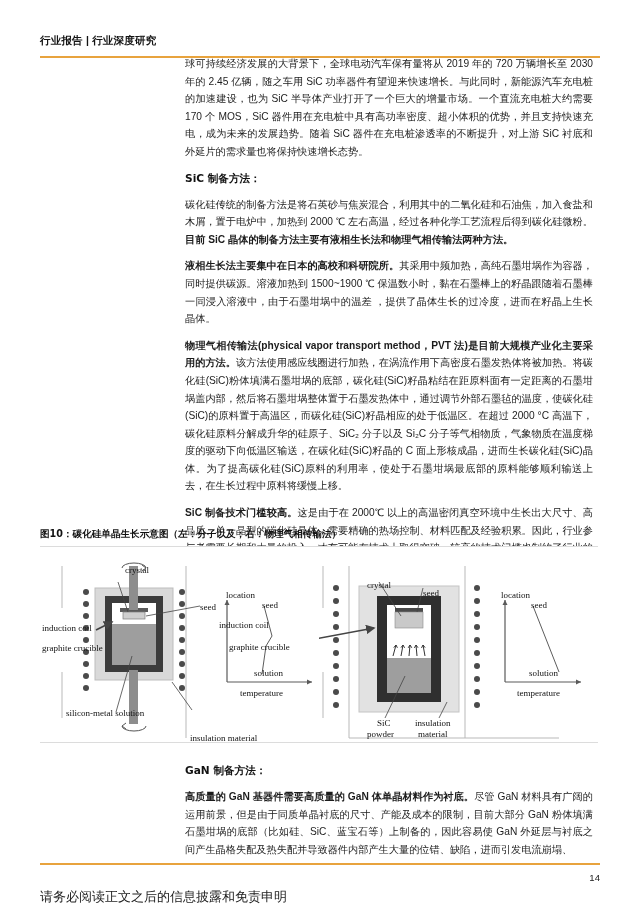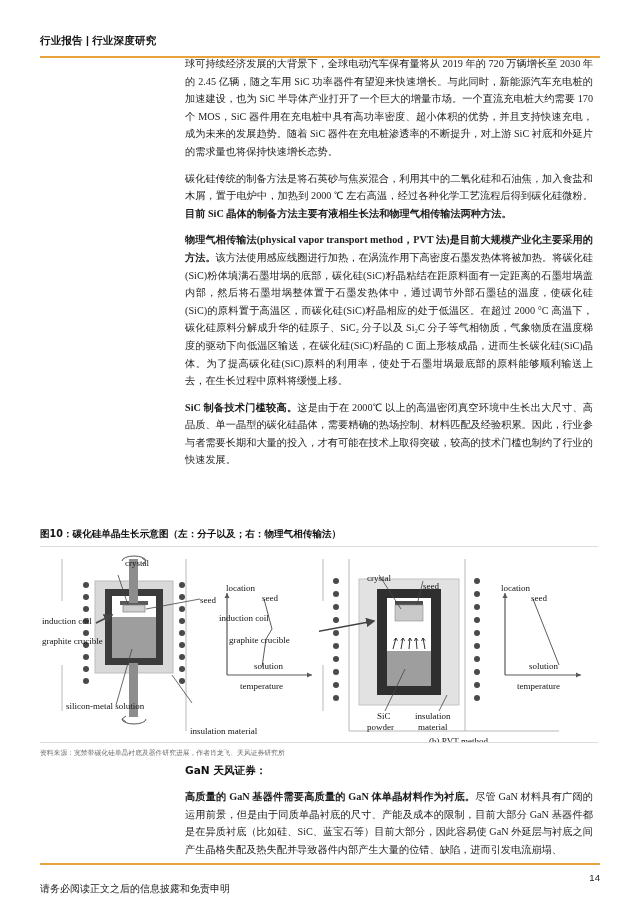--- a/index.html
+++ b/index.html
@@ -29,21 +29,21 @@
   .logo-en{
     font-size:6px;color:#9a9a9a;letter-spacing:1.1px;margin-top:1px;
     font-family:"Liberation Sans",sans-serif;
   }
 
   
   .content{position:absolute;left:185px;top:55px;width:408px;}
   p.para{
     margin:0 0 9px 0;font-size:10.2px;line-height:17.6px;
     text-align:justify;color:#1c1c1c;
-    font-family:Liberation Serif, serif;
+    font-family:Liberation Sans, sans-serif;
   }
   .heading{
     margin:7px 0 9px 0;font-size:10.6px;font-weight:bold;line-height:17px;
     color:#111;font-family:"DejaVu Sans","Liberation Sans",sans-serif;
   }
   .b{font-weight:bold;}
 
   
   .fig-wrap{position:absolute;left:40px;top:528px;width:560px;}
   .fig-title{
@@ -51,38 +51,38 @@
     font-family:"DejaVu Sans","Liberation Sans",sans-serif;
   }
   .fig-box{
     position:relative;width:558px;height:195px;border:1px solid #dcdcdc;
     border-left:none;border-right:none;background:#fff;overflow:hidden;
   }
   .fig-src{
     font-size:6.8px;color:#6d6d6d;margin-top:5px;
     font-family:"DejaVu Sans","Liberation Sans",sans-serif;
   }
-  .diagram{position:absolute;top:6px;height:195px;width:279px;}
+  .diagram{position:absolute;top:13px;height:195px;width:279px;}
   .diagram.left{left:0;}
   .diagram.right{left:279px;}
   .dlabel{
     position:absolute;font-family:"Liberation Serif","DejaVu Serif",serif;
     font-size:9px;color:#111;white-space:nowrap;line-height:10px;
   }
   .dcaption{
     position:absolute;bottom:2px;width:100%;text-align:center;
     font-family:"Liberation Serif","DejaVu Serif",serif;font-size:9px;color:#111;
   }
   svg{display:block;}
 
   
   .footer{position:absolute;left:40px;top:872px;width:560px;}
   .footer-rule{position:absolute;left:0;top:-9px;width:560px;height:1.6px;background:#E8A33D;}
   .footer-text{
-    position:absolute;left:0;top:10px;font-size:10px;color:#222;
+    position:absolute;left:0;top:16px;font-size:13px;color:#222;
     font-family:Liberation Serif, serif;
   }
   .footer-page{
     position:absolute;right:0;top:0;font-size:9.6px;color:#222;
     font-family:"Liberation Sans",sans-serif;
   }
 </style>
 </head>
 <body>
 
@@ -91,23 +91,25 @@
   <div class="header">
     <div class="header-title">行业报告 | 行业深度研究</div>
     <div class="header-rule"></div>
 
   </div>
 
   <div class="content">
 
     <p class="para">球可持续经济发展的大背景下，全球电动汽车保有量将从 2019 年的 720 万辆增长至 2030 年的 2.45 亿辆，随之车用 SiC 功率器件有望迎来快速增长。与此同时，新能源汽车充电桩的加速建设，也为 SiC 半导体产业打开了一个巨大的增量市场。一个直流充电桩大约需要 170 个 MOS，SiC 器件用在充电桩中具有高功率密度、超小体积的优势，并且支持快速充电，成为未来的发展趋势。随着 SiC 器件在充电桩渗透率的不断提升，对上游 SiC 衬底和外延片的需求量也将保持快速增长态势。</p>
 
+    <div class="heading">SiC 制备方法：</div>
 
     <p class="para"><span>碳化硅传统的制备方法是将石英砂与焦炭混合，利用其中的二氧化硅和石油焦，加入食盐和木屑，置于电炉中，加热到 2000 ℃ 左右高温，经过各种化学工艺流程后得到碳化硅微粉。</span><span class="b">目前 SiC 晶体的制备方法主要有液相生长法和物理气相传输法两种方法。</span></p>
 
+    <p class="para"><span class="b">液相生长法主要集中在日本的高校和科研院所。</span><span>其采用中频加热，高纯石墨坩埚作为容器，同时提供碳源。溶液加热到 1500~1900 ℃ 保温数小时，黏在石墨棒上的籽晶跟随着石墨棒一同浸入溶液中，由于石墨坩埚中的温差 ，提供了晶体生长的过冷度，进而在籽晶上生长晶体。</span></p>
 
     <p class="para"><span class="b">物理气相传输法(physical vapor transport method，PVT 法)是目前大规模产业化主要采用的方法。</span><span>该方法使用感应线圈进行加热，在涡流作用下高密度石墨发热体将被加热。将碳化硅(SiC)粉体填满石墨坩埚的底部，碳化硅(SiC)籽晶粘结在距原料面有一定距离的石墨坩埚盖内部，然后将石墨坩埚整体置于石墨发热体中，通过调节外部石墨毡的温度，使碳化硅(SiC)的原料置于高温区，而碳化硅(SiC)籽晶相应的处于低温区。在超过 2000 °C 高温下，碳化硅原料分解成升华的硅原子、SiC₂ 分子以及 Si₂C 分子等气相物质，气象物质在温度梯度的驱动下向低温区输送，在碳化硅(SiC)籽晶的 C 面上形核成晶，进而生长碳化硅(SiC)晶体。为了提高碳化硅(SiC)原料的利用率，使处于石墨坩埚最底部的原料能够顺利输送上去，在生长过程中原料将缓慢上移。</span></p>
 
     <p class="para"><span class="b">SiC 制备技术门槛较高。</span><span>这是由于在 2000℃ 以上的高温密闭真空环境中生长出大尺寸、高品质、单一晶型的碳化硅晶体，需要精确的热场控制、材料匹配及经验积累。因此，行业参与者需要长期和大量的投入，才有可能在技术上取得突破，较高的技术门槛也制约了行业的快速发展。</span></p>
   </div>
 
   <div class="fig-wrap">
     <div class="fig-title">图10：碳化硅单晶生长示意图（左：分子以及；右：物理气相传输法）</div>
 
     <div class="fig-box">
@@ -273,26 +275,25 @@
         <div class="dlabel" style="left:96px;top:158px;">insulation</div>
         <div class="dlabel" style="left:99px;top:169px;">material</div>
         <div class="dlabel" style="left:182px;top:30px;">location</div>
         <div class="dlabel" style="left:212px;top:40px;">seed</div>
         <div class="dlabel" style="left:210px;top:108px;">solution</div>
         <div class="dlabel" style="left:198px;top:128px;">temperature</div>
         <div class="dcaption">(b) PVT method</div>
       </div>
     </div>
 
-    <div class="fig-src">资料来源：宽禁带碳化硅单晶衬底及器件研究进展，作者肖龙飞、天风证券研究所</div>
   </div>
 
   <div class="content" style="top:762px;">
-    <div class="heading" style="margin-top:0;">GaN 天风证券：</div>
-    <p class="para"><span class="b">高质量的 GaN 基器件需要高质量的 GaN 体单晶材料作为衬底。</span><span>尽管 GaN 材料具有广阔的运用前景，但是由于同质单晶衬底的尺寸、产能及成本的限制，目前大部分 GaN 基器件都是在异质衬底（比如硅、SiC、蓝宝石等）目前大部分，因此容易使 GaN 外延层与衬底之间产生晶格失配及热失配并导致器件内部产生大量的位错、缺陷，进而引发电流崩塌、</span></p>
+    <div class="heading" style="margin-top:0;">GaN 制备方法：</div>
+    <p class="para"><span class="b">高质量的 GaN 基器件需要高质量的 GaN 体单晶材料作为衬底。</span><span>尽管 GaN 材料具有广阔的运用前景，但是由于同质单晶衬底的尺寸、产能及成本的限制，目前大部分 GaN 粉体填满石墨坩埚的底部（比如硅、SiC、蓝宝石等）上制备的，因此容易使 GaN 外延层与衬底之间产生晶格失配及热失配并导致器件内部产生大量的位错、缺陷，进而引发电流崩塌、</span></p>
   </div>
 
   <div class="footer">
     <div class="footer-rule"></div>
     <div class="footer-text">请务必阅读正文之后的信息披露和免责申明</div>
     <div class="footer-page">14</div>
   </div>
 
 </div>
 

